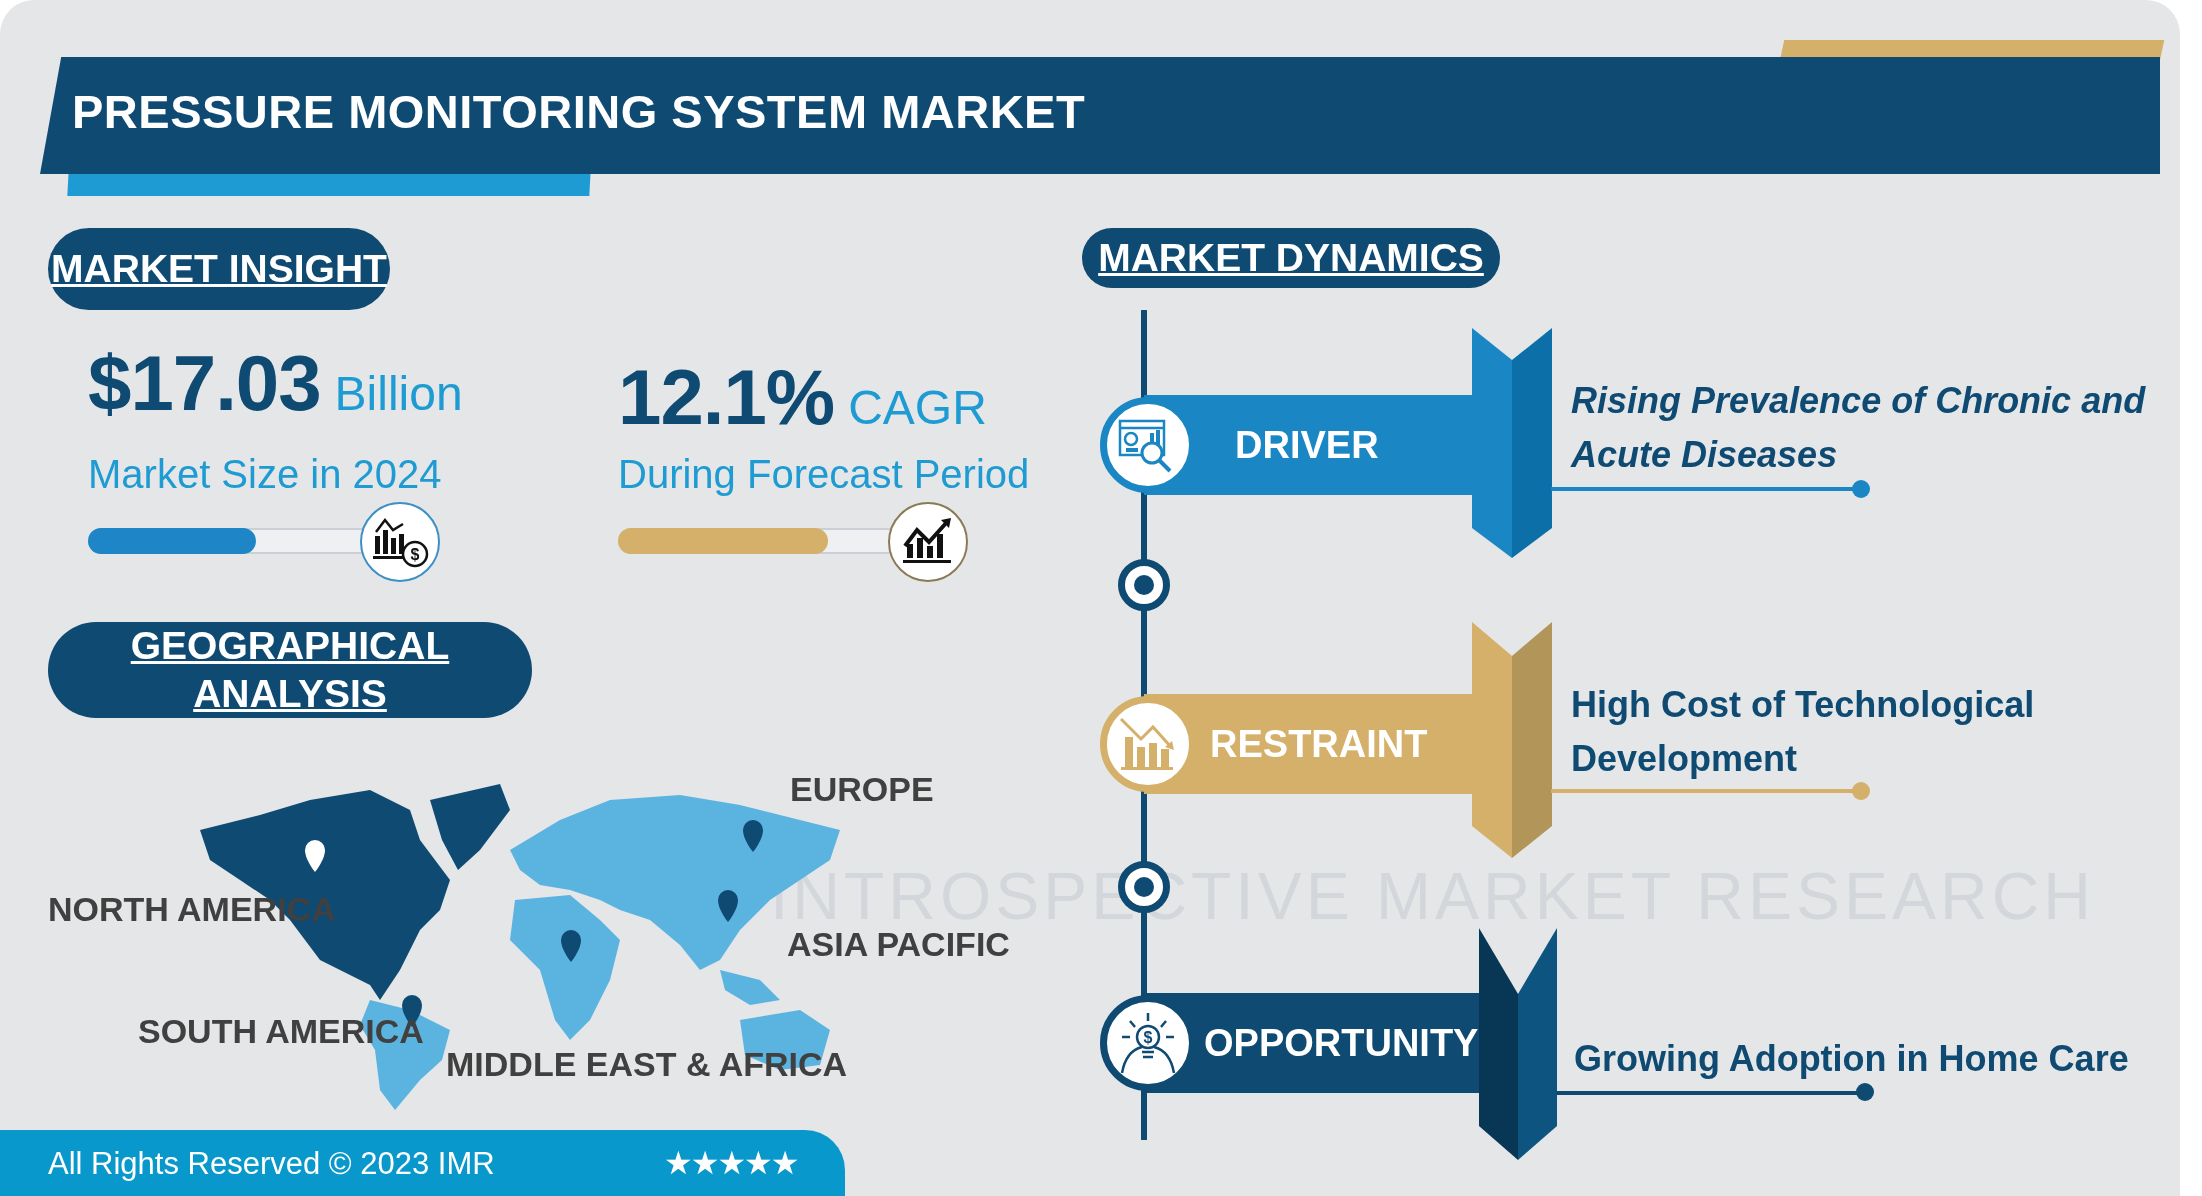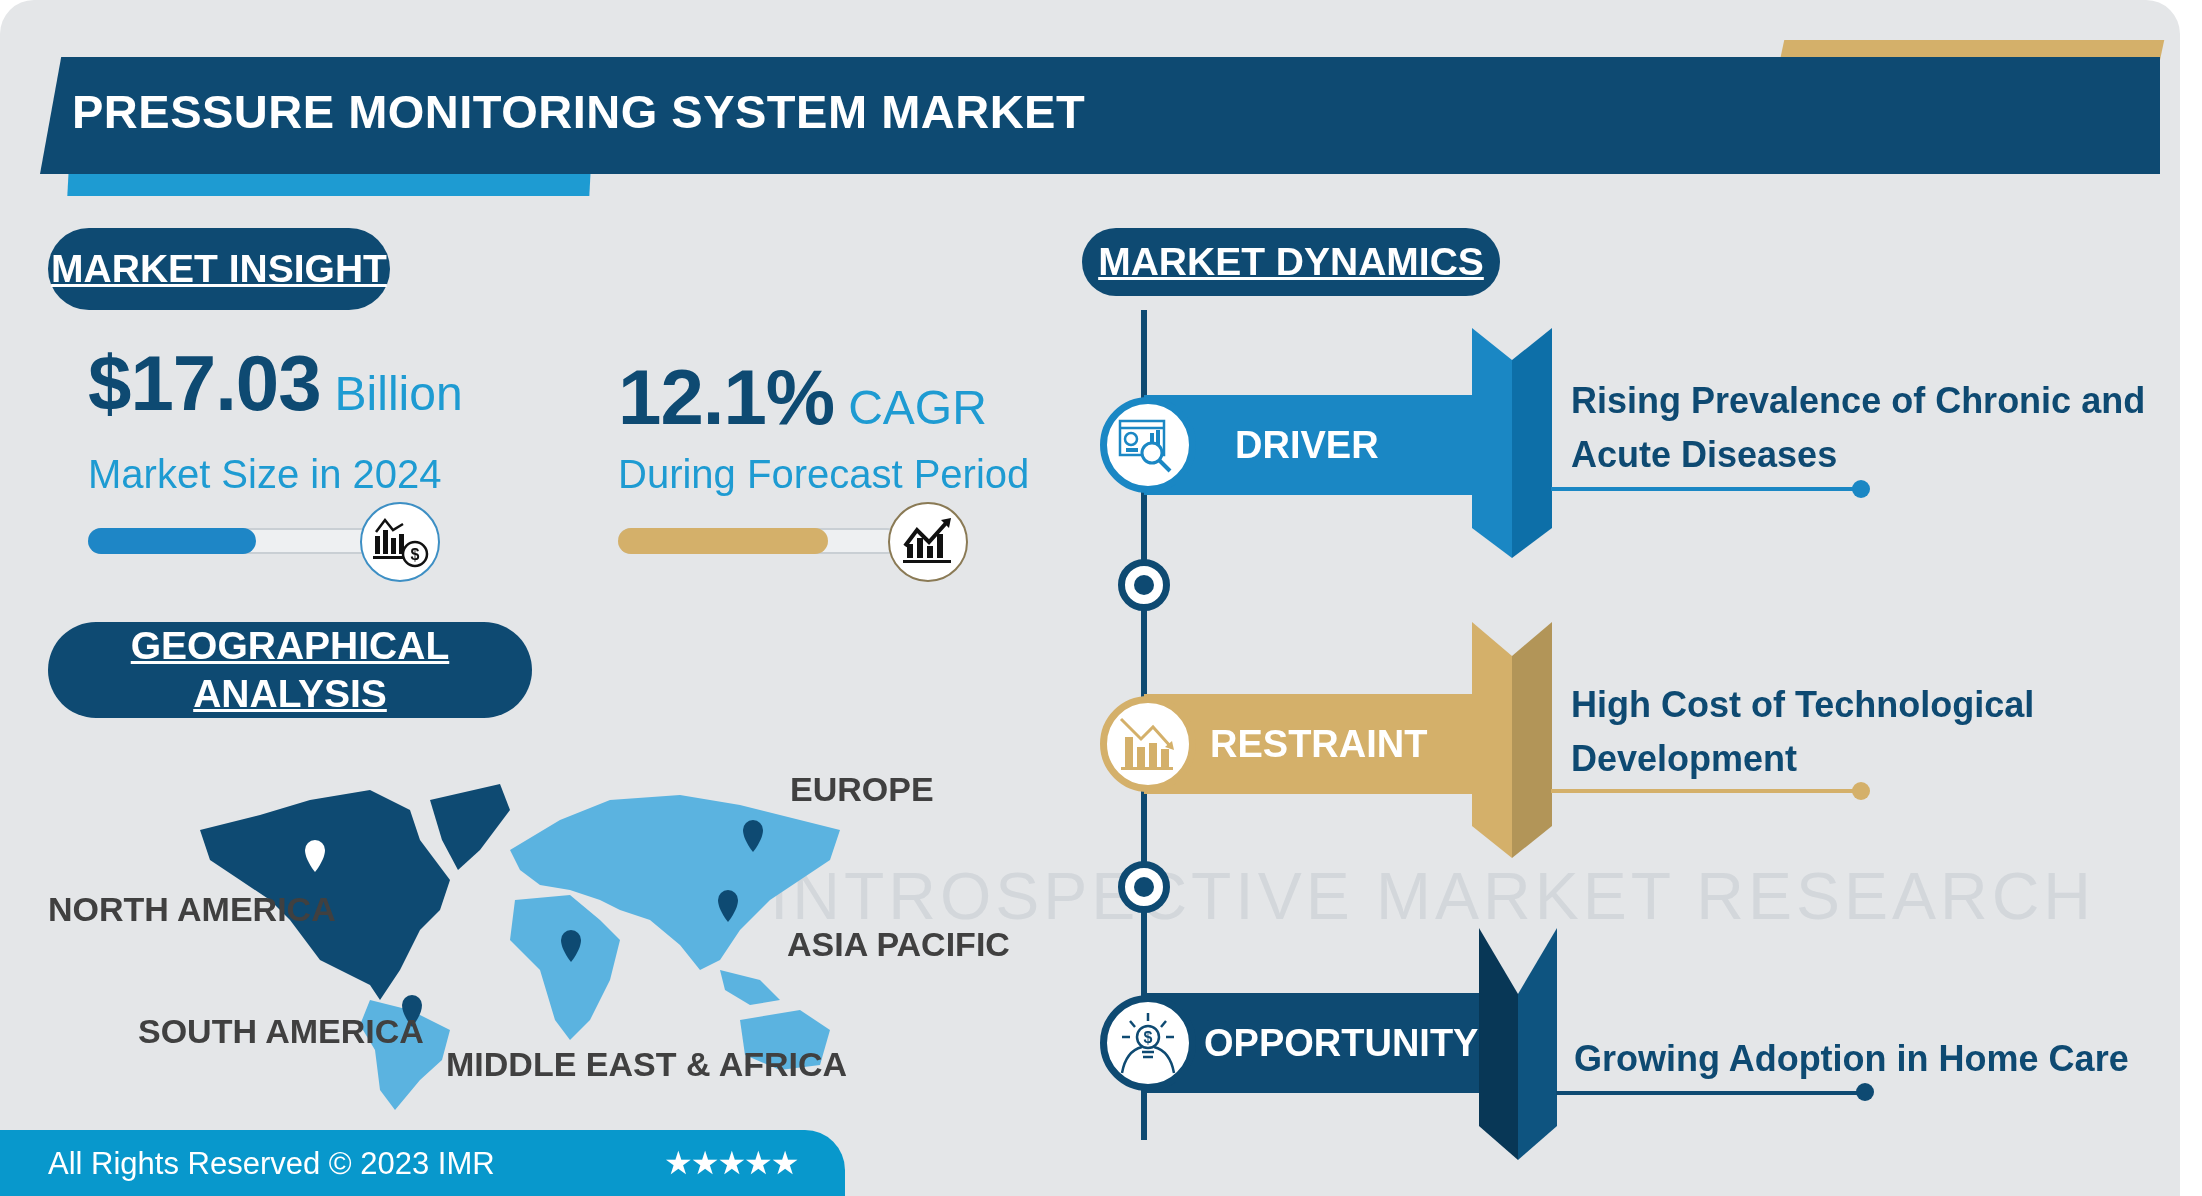--- a/index.html
+++ b/index.html
@@ -14,21 +14,21 @@
 
   
   .hdr-gold { left: 1780px; top: 40px; width: 380px; height: 20px; background: #d4b06a; transform: skewX(-12deg); transform-origin: bottom left; }
   .hdr-sub { left: 68px; top: 170px; width: 522px; height: 26px; background: #1e9bd2; transform: skewX(-3deg); }
   .hdr-bar { left: 40px; top: 57px; width: 2120px; height: 117px; background: #0e4a72; clip-path: polygon(1% 0, 100% 0, 100% 100%, 0 100%); }
   .hdr-title { left: 72px; top: 84px; font-size: 47px; color: #ffffff; font-weight: bold; letter-spacing: 0.5px; white-space: nowrap; }
 
   .pill { position: absolute; background: #0e4a72; color: #fff; font-weight: bold; display: flex; align-items: center; justify-content: center; text-align: center; border-radius: 44px; text-decoration: underline; }
   .pill-insight { left: 48px; top: 228px; width: 342px; height: 82px; font-size: 39px; }
   .pill-geo { left: 48px; top: 622px; width: 484px; height: 96px; border-radius: 64px; font-size: 39px; line-height: 48px; flex-direction: column; }
-  .pill-dyn { left: 1082px; top: 228px; width: 418px; height: 68px; font-size: 39px; }
+  .pill-dyn { left: 1082px; top: 228px; width: 418px; height: 60px; font-size: 39px; }
 
   .big { font-weight: bold; color: #0e4a72; font-size: 78px; letter-spacing: -1px; white-space: nowrap; }
   .unit { font-weight: normal; color: #1e9bd2; font-size: 48px; margin-left: 14px; letter-spacing: 0; }
   .subcap { color: #1e9bd2; font-size: 40px; white-space: nowrap; }
 
   .track { position: absolute; height: 26px; border-radius: 13px; border: 2px solid #c9cfd4; border-left: none; background: #eef0f2; }
   .fill { position: absolute; left: 0; top: -2px; height: 26px; border-radius: 13px; }
   .icon-circle { position: absolute; width: 80px; height: 80px; border-radius: 50%; background: #fff; display: flex; align-items: center; justify-content: center; }
 
   .region { position: absolute; font-weight: bold; font-size: 34px; color: #404040; white-space: nowrap; }
@@ -163,21 +163,21 @@
       <rect x="38" y="13" width="4" height="15" fill="#1a87c4"></rect>
       <rect x="8" y="31" width="12" height="4" fill="#1a87c4"></rect>
       <circle cx="34" cy="36" r="10" fill="#fff" stroke="#1a87c4" stroke-width="3"></circle>
       <line x1="41" y1="43" x2="52" y2="54" stroke="#1a87c4" stroke-width="4"></line>
     </svg>
   </div>
   <svg class="chev" style="left:1472px; top:328px;" width="80" height="230" viewBox="0 0 80 230">
     <polygon points="0,0 40,32 40,230 0,200" fill="#1a87c4"></polygon>
     <polygon points="40,32 80,0 80,200 40,230" fill="#0d6fa8"></polygon>
   </svg>
-  <div class="dyn-text" style="top:374px;">
+  <div class="dyn-text" style="top:374px;font-style:italic;">
     <div>Rising Prevalence of Chronic and</div>
     <div>Acute Diseases</div>
   </div>
   <div class="dyn-line" style="top:487px; width:310px; background:#1a87c4;"></div>
   <div class="dyn-dot" style="left:1852px; top:480px; background:#1a87c4;"></div>
 
   <div class="band" style="left:1144px; top:694px; width:332px; background:#d4b06a;">
     <span style="margin-left:66px;">RESTRAINT</span>
   </div>
   <div class="band-circle" style="left:1100px; top:696px; border-color:#d4b06a;">

